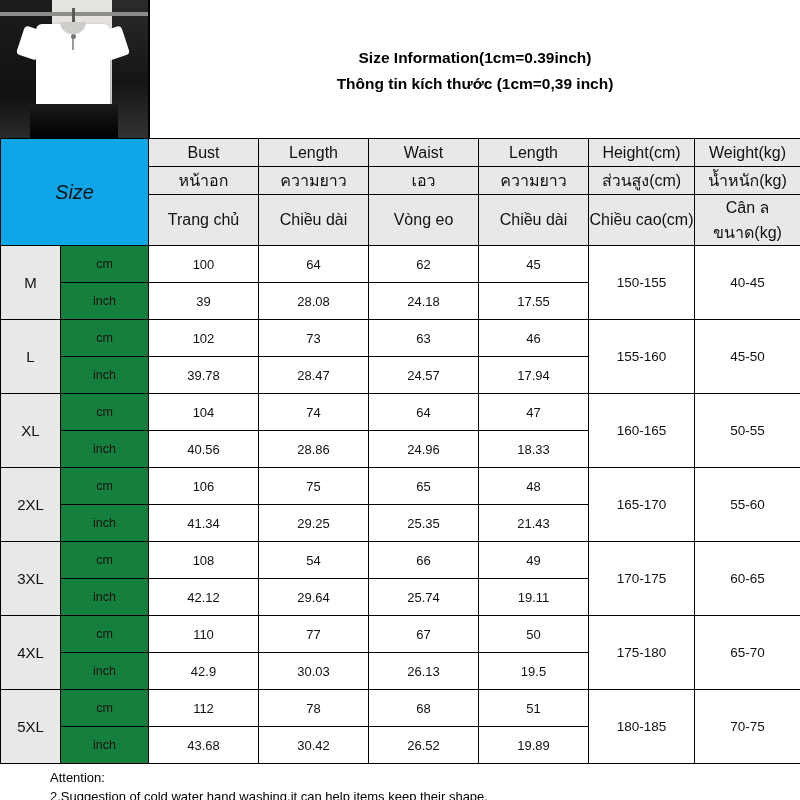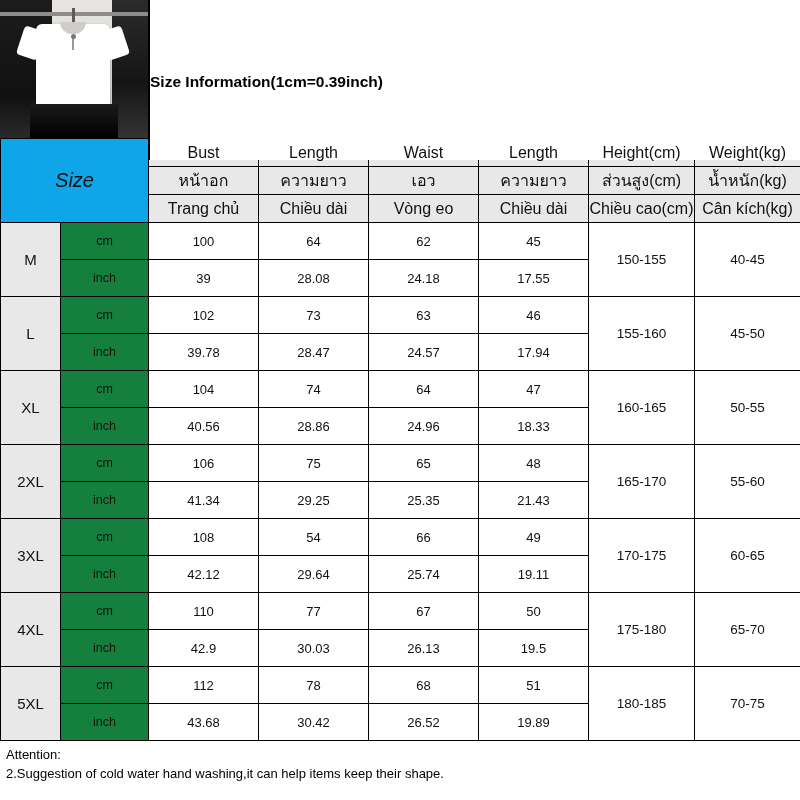--- a/index.html
+++ b/index.html
@@ -89,24 +89,25 @@
     position: absolute; left: 72px; top: 38px;
     width: 2px; height: 12px; background: #999;
   }
   .photo-bottom {
     position: absolute; left: 30px; top: 104px; width: 88px; height: 34px;
     background: linear-gradient(180deg,#1a1a1a,#000);
   }
 
   .banner-titles {
     flex: 1 1 auto;
-    height: 160px;
+    height: 138px;
     border-left: 2px solid #000;
     display: flex;
     flex-direction: column;
+    align-items: center;
     justify-content: center;
     background: #fff;
     padding-top: 4px;
   }
   .banner-titles .t {
     font-weight: bold;
     font-size: 15.5px;
     line-height: 26px;
     color: #000;
     white-space: nowrap;
@@ -162,21 +163,21 @@
 
   
   .attention {
     width: 800px;
     padding: 4px 6px 6px 6px;
     font-size: 13px;
     line-height: 19px;
     color: #000;
     background: #fff;
   }
-  .attention .line { white-space: normal; }
+  .attention .line { white-space: normal; margin-left: 44px; }
 </style>
 </head>
 <body>
 
 <div id="page">
 
   <div class="banner">
     <div class="banner-photo">
       <div class="photo-bg"></div>
       <div class="photo-darkpanel"></div>
@@ -184,20 +185,21 @@
       <div class="photo-rail"></div>
       <div class="photo-hook"></div>
       <div class="photo-shirt"></div>
       <div class="photo-collar"></div>
       <div class="photo-pendant2"></div>
       <div class="photo-pendant"></div>
       <div class="photo-bottom"></div>
     </div>
     <div class="banner-titles">
       <div class="t">Size Information(1cm=0.39inch)</div>
+      <div class="t">Thông tin kích thước (1cm=0,39 inch)</div>
     </div>
   </div>
 
   <table class="size-table">
     <colgroup>
       <col class="col-size">
         <col class="col-unit">
       <col class="col-meas">
         <col class="col-meas">
         <col class="col-meas">
@@ -225,21 +227,21 @@
         <td class="hdr-stack r2">ส่วนสูง(cm)</td>
         <td class="hdr-stack r2">น้ำหนัก(kg)</td>
       </tr>
 
       <tr>
         <td class="hdr-stack r3">Trang chủ</td>
         <td class="hdr-stack r3">Chiều dài</td>
         <td class="hdr-stack r3">Vòng eo</td>
         <td class="hdr-stack r3">Chiều dài</td>
         <td class="hdr-stack r3">Chiều cao(cm)</td>
-        <td class="hdr-stack r3">Cân kích(kg)</td>
+        <td class="hdr-stack r3">Cân ลขนาด(kg)</td>
       </tr>
 
       <tr>
         <td class="size-label" rowspan="2">M</td>
         <td class="unit-cell">cm</td>
         <td class="val">100</td>
         <td class="val">64</td>
         <td class="val">62</td>
         <td class="val">45</td>
         <td class="hw" rowspan="2">150-155</td>

